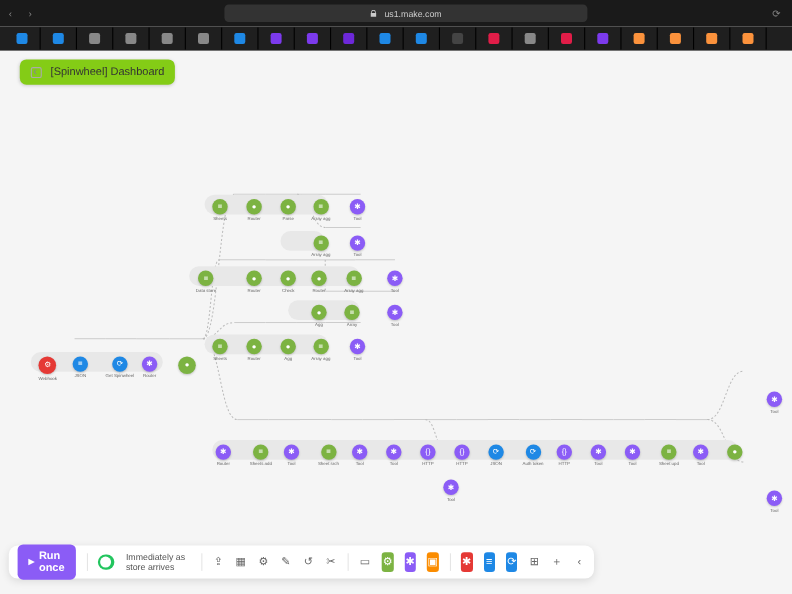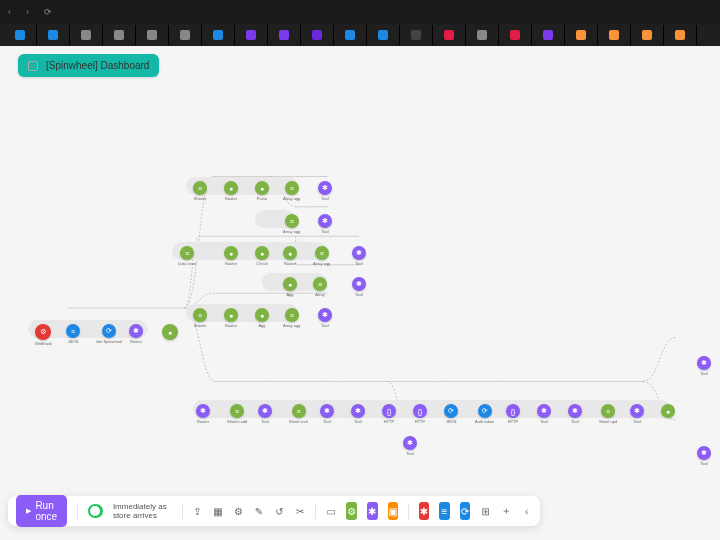--- a/index.html
+++ b/index.html
@@ -9,48 +9,54 @@
 .chrome{height:24px;background:#1a1a1a;display:flex;align-items:center;padding:0 8px;color:#aaa;font-size:9px;gap:8px}
 .chrome .nav-arrow{width:10px;height:10px;color:#888}
 .url-bar{flex:1;display:flex;align-items:center;justify-content:center;gap:6px;background:#333;height:16px;margin:0 160px;border-radius:4px;color:#ccc;font-size:8px}
 .lock{width:7px;height:7px;fill:#ccc}
 .reload{width:10px;height:10px;color:#888}
 
 .tabs{height:22px;background:#1f1f1f;display:flex;align-items:center;padding:0 4px;gap:0}
 .tab{width:33px;height:20px;display:flex;align-items:center;justify-content:center;border-right:1px solid #000}
 .tab-ico{width:10px;height:10px;border-radius:2px}
 
-.crumb{position:absolute;top:54px;left:18px;background:#14b8a6;border-radius:6px;box-shadow:0 1px 3px rgba(0,0,0,0.15);padding:6px 10px;display:flex;align-items:flex-end;gap:8px;font-size:10px;color:#333}
+.crumb{position:absolute;top:54px;left:18px;background:#84cc16;border-radius:6px;box-shadow:0 1px 3px rgba(0,0,0,0.15);padding:6px 10px;display:flex;align-items:flex-end;gap:8px;font-size:10px;color:#333}
 .crumb .back{width:10px;height:10px;border:1px solid #aaa;border-radius:2px;position:relative}
 .crumb .back::before{content:"‹";position:absolute;left:1px;top:-3px;color:#888;font-size:11px}
 
 .canvas{position:absolute;top:46px;left:0;right:0;bottom:40px;overflow:hidden}
 .svg-layer{position:absolute;top:0;left:0;width:100%;height:100%;pointer-events:none}
 .node{position:absolute;display:flex;flex-direction:column;align-items:center;gap:1px}
 .node .circ{width:14px;height:14px;border-radius:50%;display:flex;align-items:center;justify-content:center;color:#fff;font-size:7px;box-shadow:0 1px 2px rgba(0,0,0,0.2);flex-shrink:0}
 .node .lbl{font-size:4px;color:#666;white-space:nowrap;text-align:center}
 .node.big .circ{width:16px;height:16px}
 .route-bg{position:absolute;background:#e8e8e8;border-radius:10px;height:18px}
 
 .toolbar{position:absolute;bottom:14px;left:8px;right:180px;height:30px;background:#fff;border-radius:8px;box-shadow:0 2px 8px rgba(0,0,0,0.12);display:flex;align-items:center;padding:0 8px;gap:10px}
-.run-btn{background:var(--purple);color:#fff;font-size:10px;font-weight:400;padding:5px 10px;border-radius:5px;display:flex;align-items:center;gap:4px}
+.run-btn{background:var(--purple);color:#fff;font-size:10px;font-weight:700;padding:5px 10px;border-radius:5px;display:flex;align-items:center;gap:4px}
 .run-btn::before{content:"▶";font-size:7px}
 .sep{width:1px;height:16px;background:#e5e5e5}
 .toggle{width:26px;height:14px;background:#22c55e;border-radius:7px;position:relative}
 .toggle::after{content:"";position:absolute;width:10px;height:10px;background:#fff;border-radius:50%;top:2px;left:2px}
 .sched{font-size:8px;color:#555}
 .tbtn{width:18px;height:18px;display:flex;align-items:center;justify-content:center;color:#666;font-size:10px;border-radius:3px}
 .tbtn.c{color:#fff}
 </style>
 </head>
 <body>
 
 <div class="chrome">
   <span class="nav-arrow">‹</span>
   <span class="nav-arrow">›</span>
+  <div class="url-bar">
+    <svg class="lock" viewBox="0 0 10 10">
+        <path d="M2 4V3a3 3 0 016 0v1h.5v5h-7V4H2zm1 0h4V3a2 2 0 00-4 0v1z"></path>
+      </svg>
+    <span>us1.make.com</span>
+  </div>
   <span class="reload">⟳</span>
 </div>
 
 <div class="tabs" id="tab-strip">
     <div class="tab">
       <div class="tab-ico" style="background: rgb(30, 136, 229);"></div>
     </div>
     <div class="tab">
       <div class="tab-ico" style="background: rgb(30, 136, 229);"></div>
     </div>

